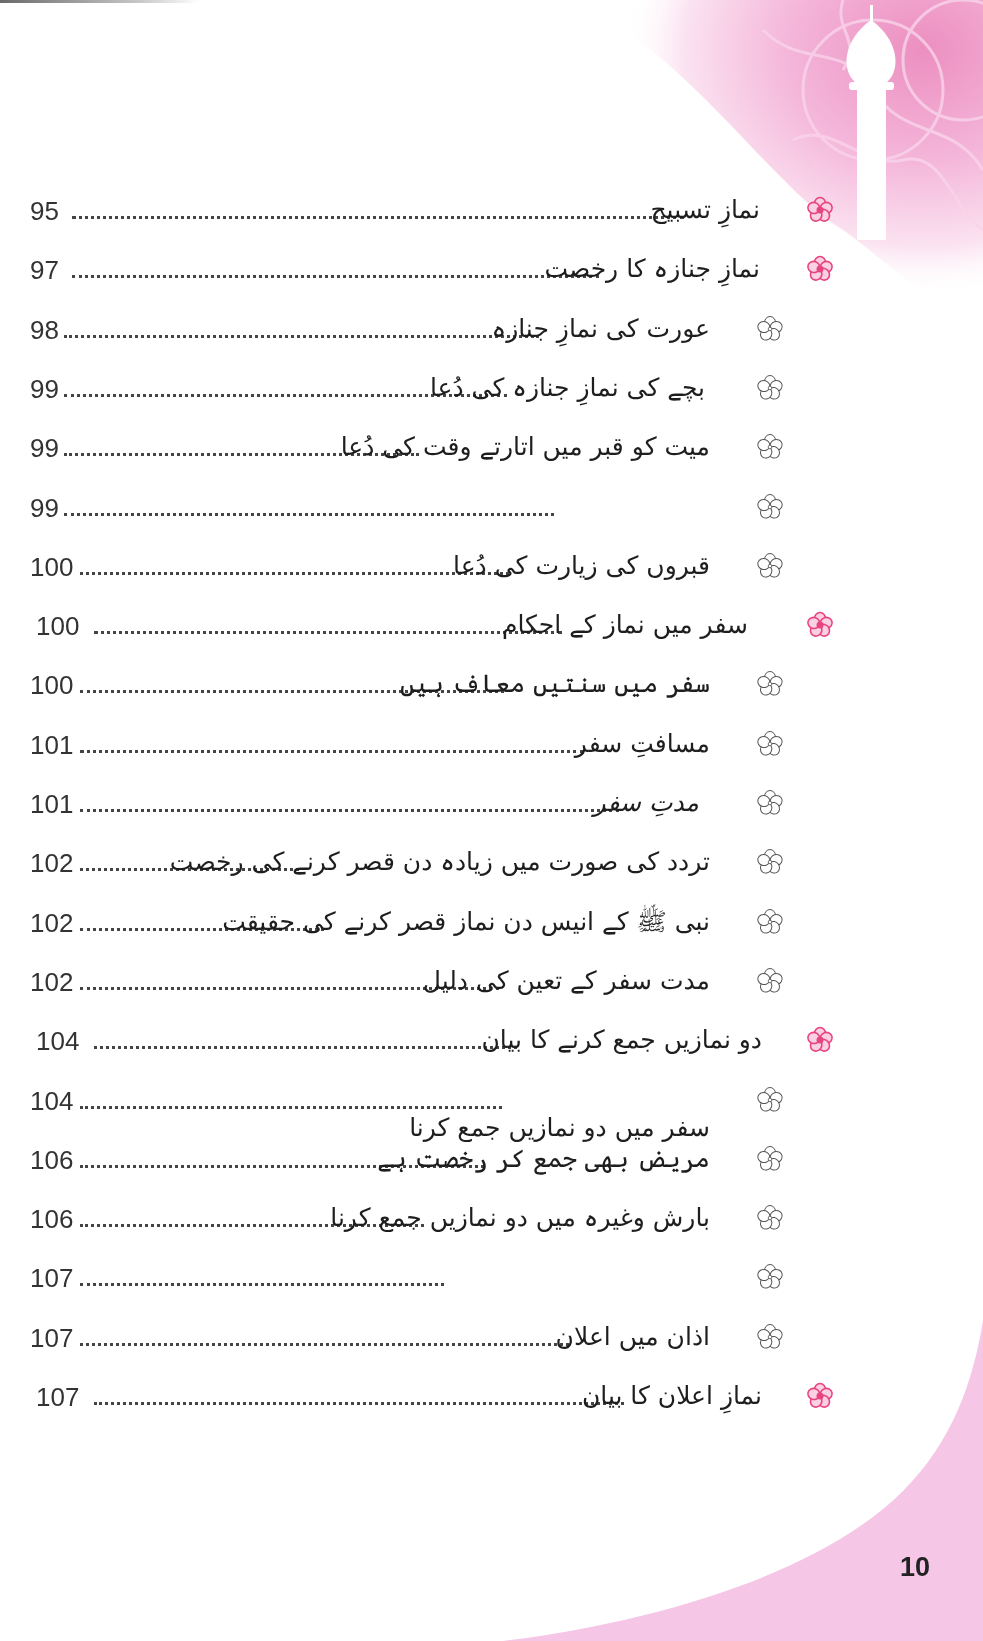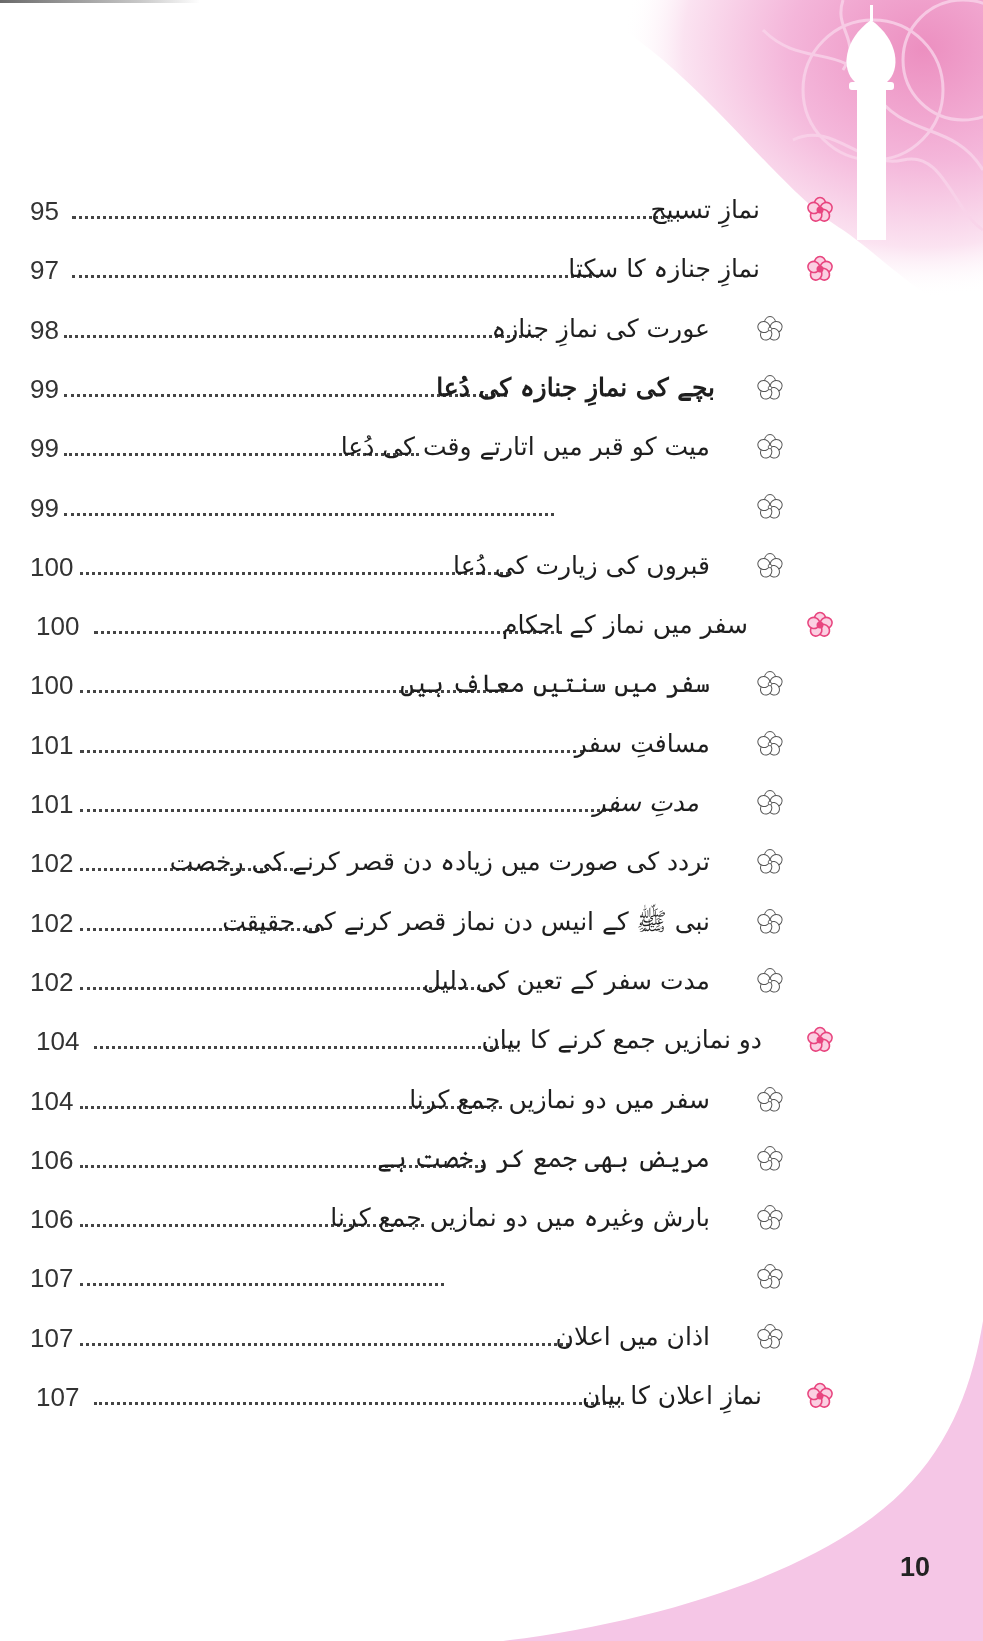--- a/index.html
+++ b/index.html
@@ -134,21 +134,21 @@
           <ellipse cx="17.820604139901075" cy="19.258610463437158" rx="5.5" ry="6" transform="rotate(144 17.820604139901075 19.258610463437158)" fill="#fbd0e2" stroke="#e8457f" stroke-width="1.6"></ellipse>
           <ellipse cx="10.179395860098925" cy="19.258610463437158" rx="5.5" ry="6" transform="rotate(216 10.179395860098925 19.258610463437158)" fill="#fbd0e2" stroke="#e8457f" stroke-width="1.6"></ellipse>
           <ellipse cx="7.818132644081501" cy="11.991389536562842" rx="5.5" ry="6" transform="rotate(288 7.818132644081501 11.991389536562842)" fill="#fbd0e2" stroke="#e8457f" stroke-width="1.6"></ellipse>
           <circle cx="14" cy="14" r="3.5" fill="#e8457f" stroke="none" stroke-width="0.8"></circle>
         </g>
       </svg>
     </div>
     <div class="toc-row" style="top: 59.3px;">
       <span class="page-num" style="left: 30px;">97</span>
       <span class="leader" style="left: 72px; width: 527px;"></span>
-      <span class="title" style="right: 223px;">نمازِ جنازہ کا سکتا</span>
+      <span class="title" style="right: 223px;">نمازِ جنازہ کا رخصت</span>
       <svg viewBox="0 0 28 28" class="bullet" style="left: 806px;">
         <g>
           <ellipse cx="14" cy="7.5" rx="5.5" ry="6" transform="rotate(0 14 7.5)" fill="#fbd0e2" stroke="#e8457f" stroke-width="1.6"></ellipse>
           <ellipse cx="20.1818673559185" cy="11.991389536562842" rx="5.5" ry="6" transform="rotate(72 20.1818673559185 11.991389536562842)" fill="#fbd0e2" stroke="#e8457f" stroke-width="1.6"></ellipse>
           <ellipse cx="17.820604139901075" cy="19.258610463437158" rx="5.5" ry="6" transform="rotate(144 17.820604139901075 19.258610463437158)" fill="#fbd0e2" stroke="#e8457f" stroke-width="1.6"></ellipse>
           <ellipse cx="10.179395860098925" cy="19.258610463437158" rx="5.5" ry="6" transform="rotate(216 10.179395860098925 19.258610463437158)" fill="#fbd0e2" stroke="#e8457f" stroke-width="1.6"></ellipse>
           <ellipse cx="7.818132644081501" cy="11.991389536562842" rx="5.5" ry="6" transform="rotate(288 7.818132644081501 11.991389536562842)" fill="#fbd0e2" stroke="#e8457f" stroke-width="1.6"></ellipse>
           <circle cx="14" cy="14" r="3.5" fill="#e8457f" stroke="none" stroke-width="0.8"></circle>
         </g>
       </svg>
@@ -164,21 +164,21 @@
           <ellipse cx="17.820604139901075" cy="19.258610463437158" rx="5.5" ry="6" transform="rotate(144 17.820604139901075 19.258610463437158)" fill="#ffffff" stroke="#555" stroke-width="1"></ellipse>
           <ellipse cx="10.179395860098925" cy="19.258610463437158" rx="5.5" ry="6" transform="rotate(216 10.179395860098925 19.258610463437158)" fill="#ffffff" stroke="#555" stroke-width="1"></ellipse>
           <ellipse cx="7.818132644081501" cy="11.991389536562842" rx="5.5" ry="6" transform="rotate(288 7.818132644081501 11.991389536562842)" fill="#ffffff" stroke="#555" stroke-width="1"></ellipse>
           <circle cx="14" cy="14" r="1.8" fill="#fff" stroke="#555" stroke-width="0.8"></circle>
         </g>
       </svg>
     </div>
     <div class="toc-row" style="top: 177.9px;">
       <span class="page-num" style="left: 30px;">99</span>
       <span class="leader" style="left: 64px; width: 443px;"></span>
-      <span class="title" style="right: 268px; font-weight: bold;">بچے کی نمازِ جنازہ کی دُعا</span>
+      <span class="title" style="right: 278px;">بچے کی نمازِ جنازہ کی دُعا</span>
       <svg viewBox="0 0 28 28" class="bullet" style="left: 756px;">
         <g>
           <ellipse cx="14" cy="7.5" rx="5.5" ry="6" transform="rotate(0 14 7.5)" fill="#ffffff" stroke="#555" stroke-width="1"></ellipse>
           <ellipse cx="20.1818673559185" cy="11.991389536562842" rx="5.5" ry="6" transform="rotate(72 20.1818673559185 11.991389536562842)" fill="#ffffff" stroke="#555" stroke-width="1"></ellipse>
           <ellipse cx="17.820604139901075" cy="19.258610463437158" rx="5.5" ry="6" transform="rotate(144 17.820604139901075 19.258610463437158)" fill="#ffffff" stroke="#555" stroke-width="1"></ellipse>
           <ellipse cx="10.179395860098925" cy="19.258610463437158" rx="5.5" ry="6" transform="rotate(216 10.179395860098925 19.258610463437158)" fill="#ffffff" stroke="#555" stroke-width="1"></ellipse>
           <ellipse cx="7.818132644081501" cy="11.991389536562842" rx="5.5" ry="6" transform="rotate(288 7.818132644081501 11.991389536562842)" fill="#ffffff" stroke="#555" stroke-width="1"></ellipse>
           <circle cx="14" cy="14" r="1.8" fill="#fff" stroke="#555" stroke-width="0.8"></circle>
         </g>
       </svg>
@@ -343,21 +343,21 @@
           <ellipse cx="17.820604139901075" cy="19.258610463437158" rx="5.5" ry="6" transform="rotate(144 17.820604139901075 19.258610463437158)" fill="#fbd0e2" stroke="#e8457f" stroke-width="1.6"></ellipse>
           <ellipse cx="10.179395860098925" cy="19.258610463437158" rx="5.5" ry="6" transform="rotate(216 10.179395860098925 19.258610463437158)" fill="#fbd0e2" stroke="#e8457f" stroke-width="1.6"></ellipse>
           <ellipse cx="7.818132644081501" cy="11.991389536562842" rx="5.5" ry="6" transform="rotate(288 7.818132644081501 11.991389536562842)" fill="#fbd0e2" stroke="#e8457f" stroke-width="1.6"></ellipse>
           <circle cx="14" cy="14" r="3.5" fill="#e8457f" stroke="none" stroke-width="0.8"></circle>
         </g>
       </svg>
     </div>
     <div class="toc-row" style="top: 889.5px;">
       <span class="page-num" style="left: 30px;">104</span>
       <span class="leader" style="left: 80px; width: 422px;"></span>
-      <span class="title" style="right: 273px;">سفر میں دو نمازیں جمع کرنا</span>
+      <span class="title" style="right: 273px; margin-top: 28px;">سفر میں دو نمازیں جمع کرنا</span>
       <svg viewBox="0 0 28 28" class="bullet" style="left: 756px;">
         <g>
           <ellipse cx="14" cy="7.5" rx="5.5" ry="6" transform="rotate(0 14 7.5)" fill="#ffffff" stroke="#555" stroke-width="1"></ellipse>
           <ellipse cx="20.1818673559185" cy="11.991389536562842" rx="5.5" ry="6" transform="rotate(72 20.1818673559185 11.991389536562842)" fill="#ffffff" stroke="#555" stroke-width="1"></ellipse>
           <ellipse cx="17.820604139901075" cy="19.258610463437158" rx="5.5" ry="6" transform="rotate(144 17.820604139901075 19.258610463437158)" fill="#ffffff" stroke="#555" stroke-width="1"></ellipse>
           <ellipse cx="10.179395860098925" cy="19.258610463437158" rx="5.5" ry="6" transform="rotate(216 10.179395860098925 19.258610463437158)" fill="#ffffff" stroke="#555" stroke-width="1"></ellipse>
           <ellipse cx="7.818132644081501" cy="11.991389536562842" rx="5.5" ry="6" transform="rotate(288 7.818132644081501 11.991389536562842)" fill="#ffffff" stroke="#555" stroke-width="1"></ellipse>
           <circle cx="14" cy="14" r="1.8" fill="#fff" stroke="#555" stroke-width="0.8"></circle>
         </g>
       </svg>

